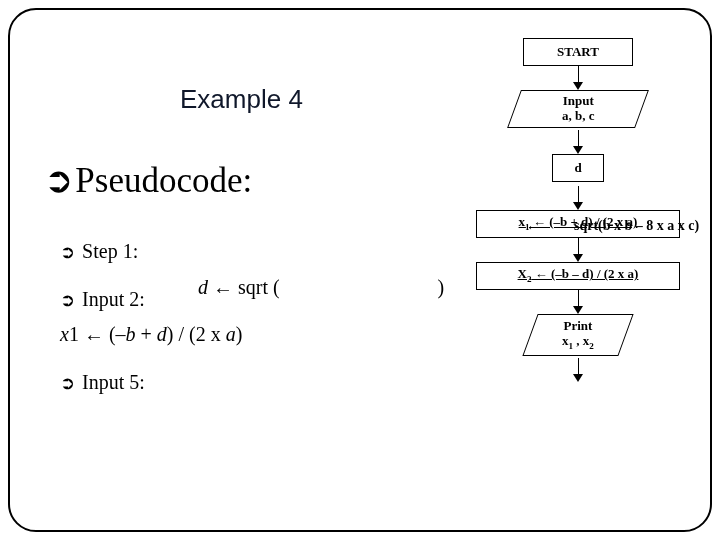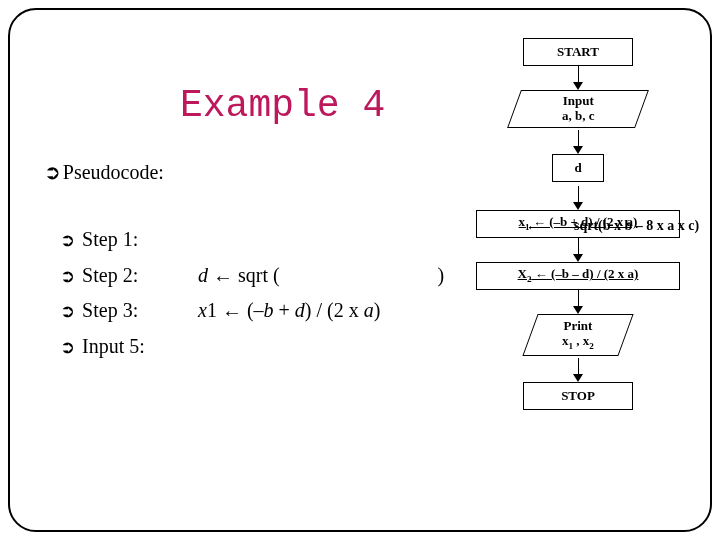--- a/index.html
+++ b/index.html
@@ -14,38 +14,38 @@
   }
   .frame {
     position: absolute;
     left: 8px; top: 8px; right: 8px; bottom: 8px;
     border: 2px solid #000;
     border-radius: 28px;
   }
   .title {
     position: absolute;
     left: 180px; top: 84px;
-    font-family: Liberation Mono, monospace;
-    font-size: 38px;
-    color: #be185d;
+    font-family: Liberation Sans, sans-serif;
+    font-size: 26px;
+    color: #0f172a;
   }
   .pseudocode-heading {
     position: absolute;
     left: 44px; top: 160px;
-    font-size: 20px;
+    font-size: 35px;
   }
   .bullet { display: inline-block; margin-right: 2px; }
   .steps {
     position: absolute;
     left: 60px; top: 222px;
     font-size: 20px;
     line-height: 1.78;
   }
   .steps .row { display: flex; }
-  .steps .label { width: 138px; }
+  .steps .label { width: 138px; margin-top: 12px; }
   .steps .label .bullet { font-size: 18px; }
   .sub { font-size: 0.7em; vertical-align: sub; }
   .ital { font-style: italic; }
   .bodytext .ital { font-style: italic; }
 
   
   .flow {
     position: absolute;
     left: 458px; top: 38px;
     width: 240px;
@@ -114,25 +114,24 @@
 
 <div class="pseudocode-heading">
   <span class="bullet">➲</span><span>Pseudocode:</span>
 </div>
 
 <div class="steps">
   <div class="row">
     <div class="label"><span class="bullet">➲</span> <span>Step 1:</span></div>
   </div>
   <div class="row">
-    <div class="label"><span class="bullet">➲</span> <span>Step 2:</span></div>
+    <div class="label"><span class="bullet">➲</span> <span>Input 2:</span></div>
     <div class="bodytext"><span class="ital">d</span> ← sqrt ( <span style="visibility:hidden">b×b−4×a×c</span> &nbsp;&nbsp;&nbsp;&nbsp;&nbsp;&nbsp;&nbsp;&nbsp;&nbsp;&nbsp;&nbsp;)</div>
   </div>
   <div class="row">
-    <div class="label"><span class="bullet">➲</span> <span>Step 3:</span></div>
     <div class="bodytext"><span class="ital">x</span>1 ← (–<span class="ital">b</span> + <span class="ital">d</span>) / (2 x <span class="ital">a</span>)</div>
   </div>
   <div class="row">
     <div class="label"><span class="bullet">➲</span> <span>Input 5:</span></div>
   </div>
 </div>
 
 <div class="flow">
 
   <div class="box">
@@ -188,22 +187,19 @@
       <span>Print</span><br>
       <span>x<span class="sub">1</span> , x<span class="sub">2</span></span>
     </div>
       </div>
   </div>
   <div class="arrowcell">
       <div class="arrowline"></div>
       <div class="arrowhead"></div>
     </div>
 
-  <div class="box">
-    <span>STOP</span>
-  </div>
 
 </div>
 
 <div class="formula-right">
   <span style="position:absolute; left:-48px;">←</span>
   <span>sqrt(b x b – 8 x a x c)</span>
 </div>
 
 </body></html>

